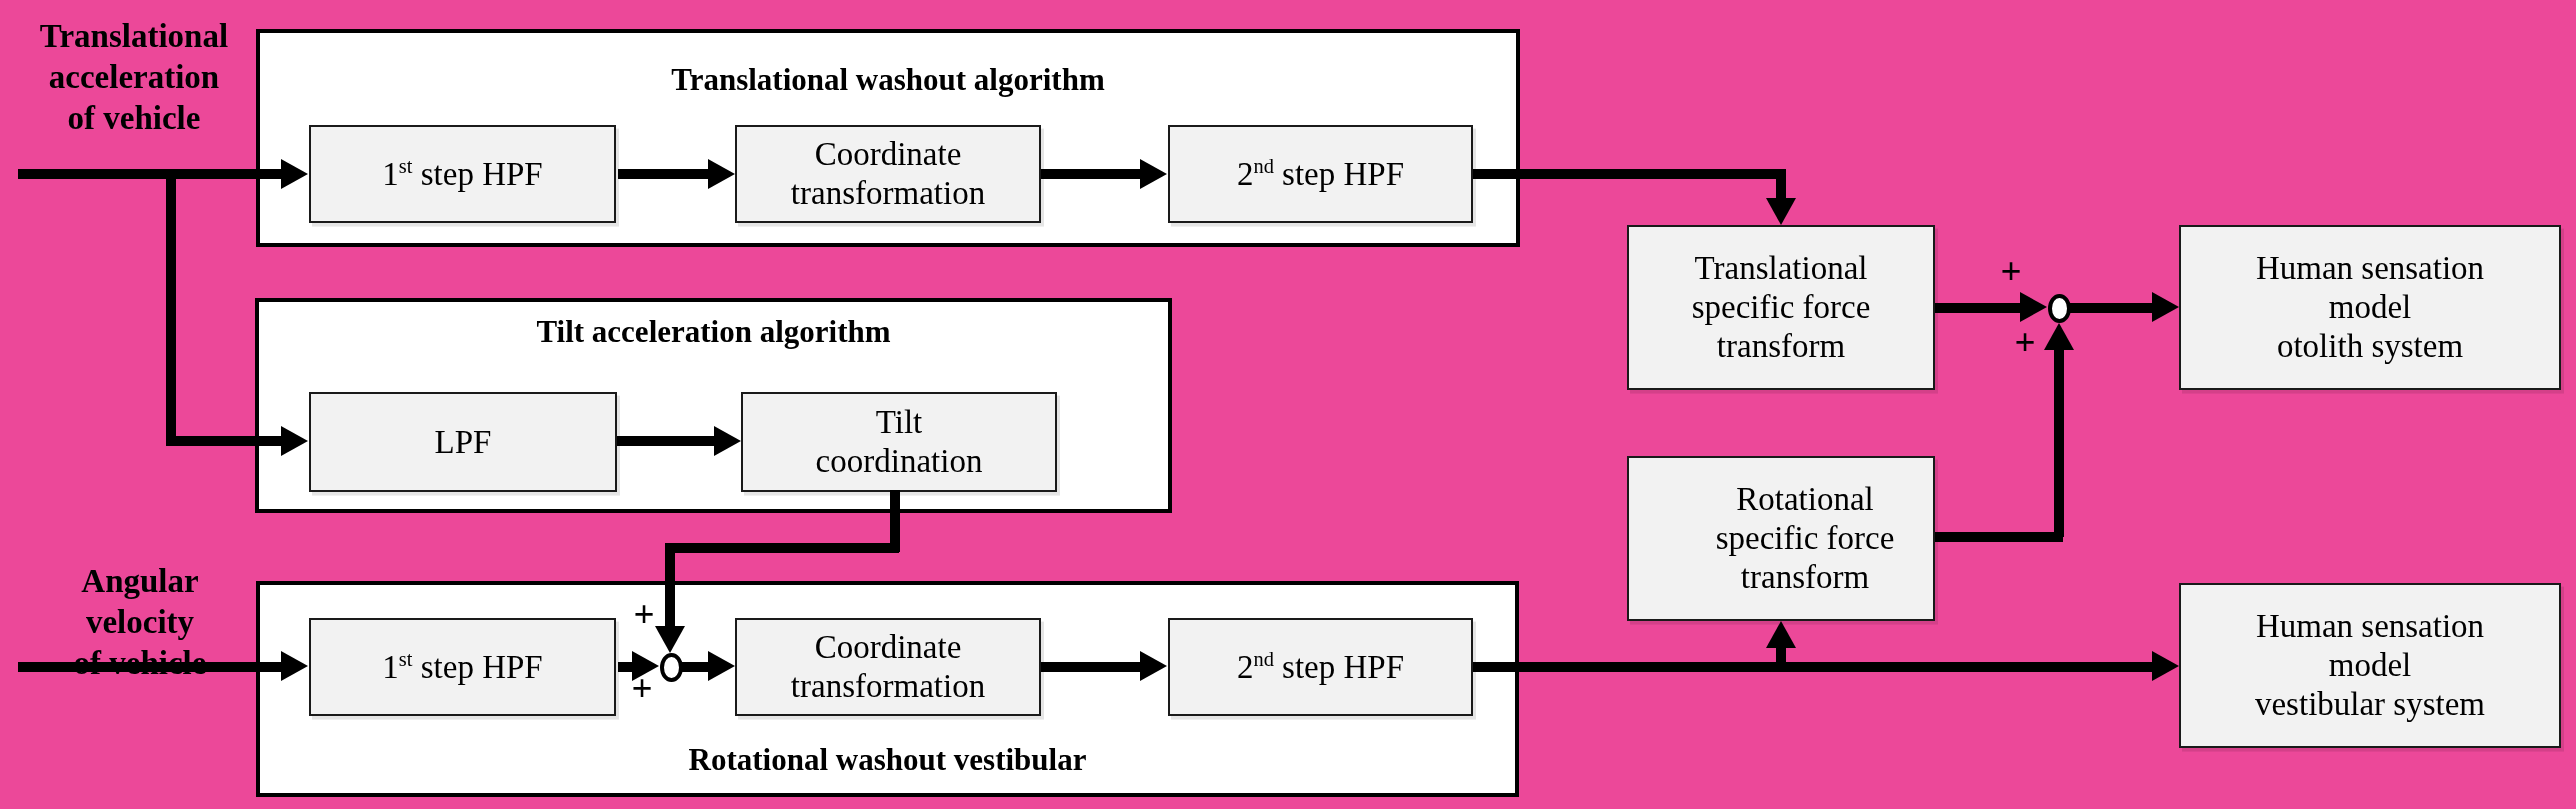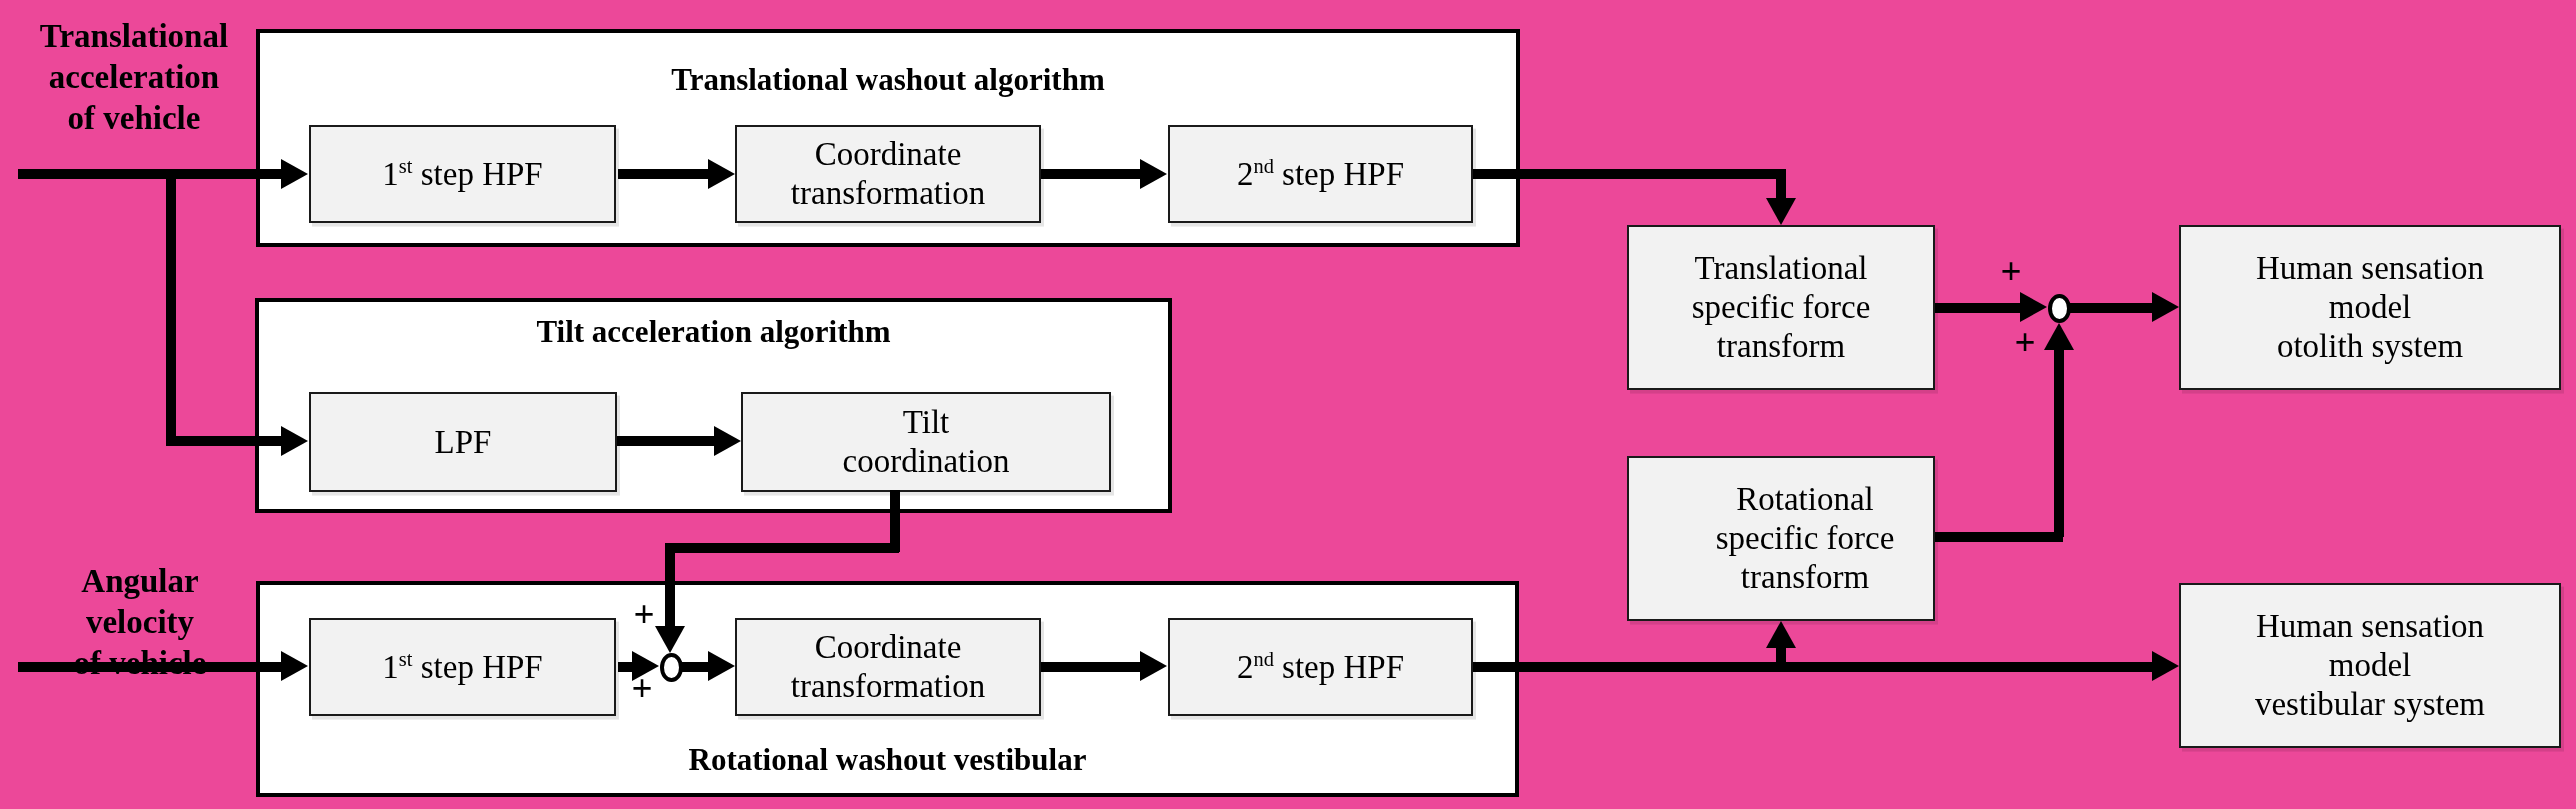--- a/index.html
+++ b/index.html
@@ -53,21 +53,21 @@
     <span class="txt">Coordinate
 transformation</span>
   </div>
   <div class="box" style="left:1168px;top:125px;width:305px;height:98px;">
     <span class="txt"><span>2</span><sup>nd</sup><span> step HPF</span></span>
   </div>
 
   <div class="box" style="left:309px;top:392px;width:308px;height:100px;">
     <span class="txt">LPF</span>
   </div>
-  <div class="box" style="left:741px;top:392px;width:370px;height:100px;">
+  <div class="box" style="left:741px;top:392px;width:316px;height:100px;">
     <span class="txt">Tilt
 coordination</span>
   </div>
 
   <div class="box" style="left:309px;top:618px;width:307px;height:98px;">
     <span class="txt"><span>1</span><sup>st</sup><span> step HPF</span></span>
   </div>
   <div class="box" style="left:735px;top:618px;width:306px;height:98px;">
     <span class="txt">Coordinate
 transformation</span>

